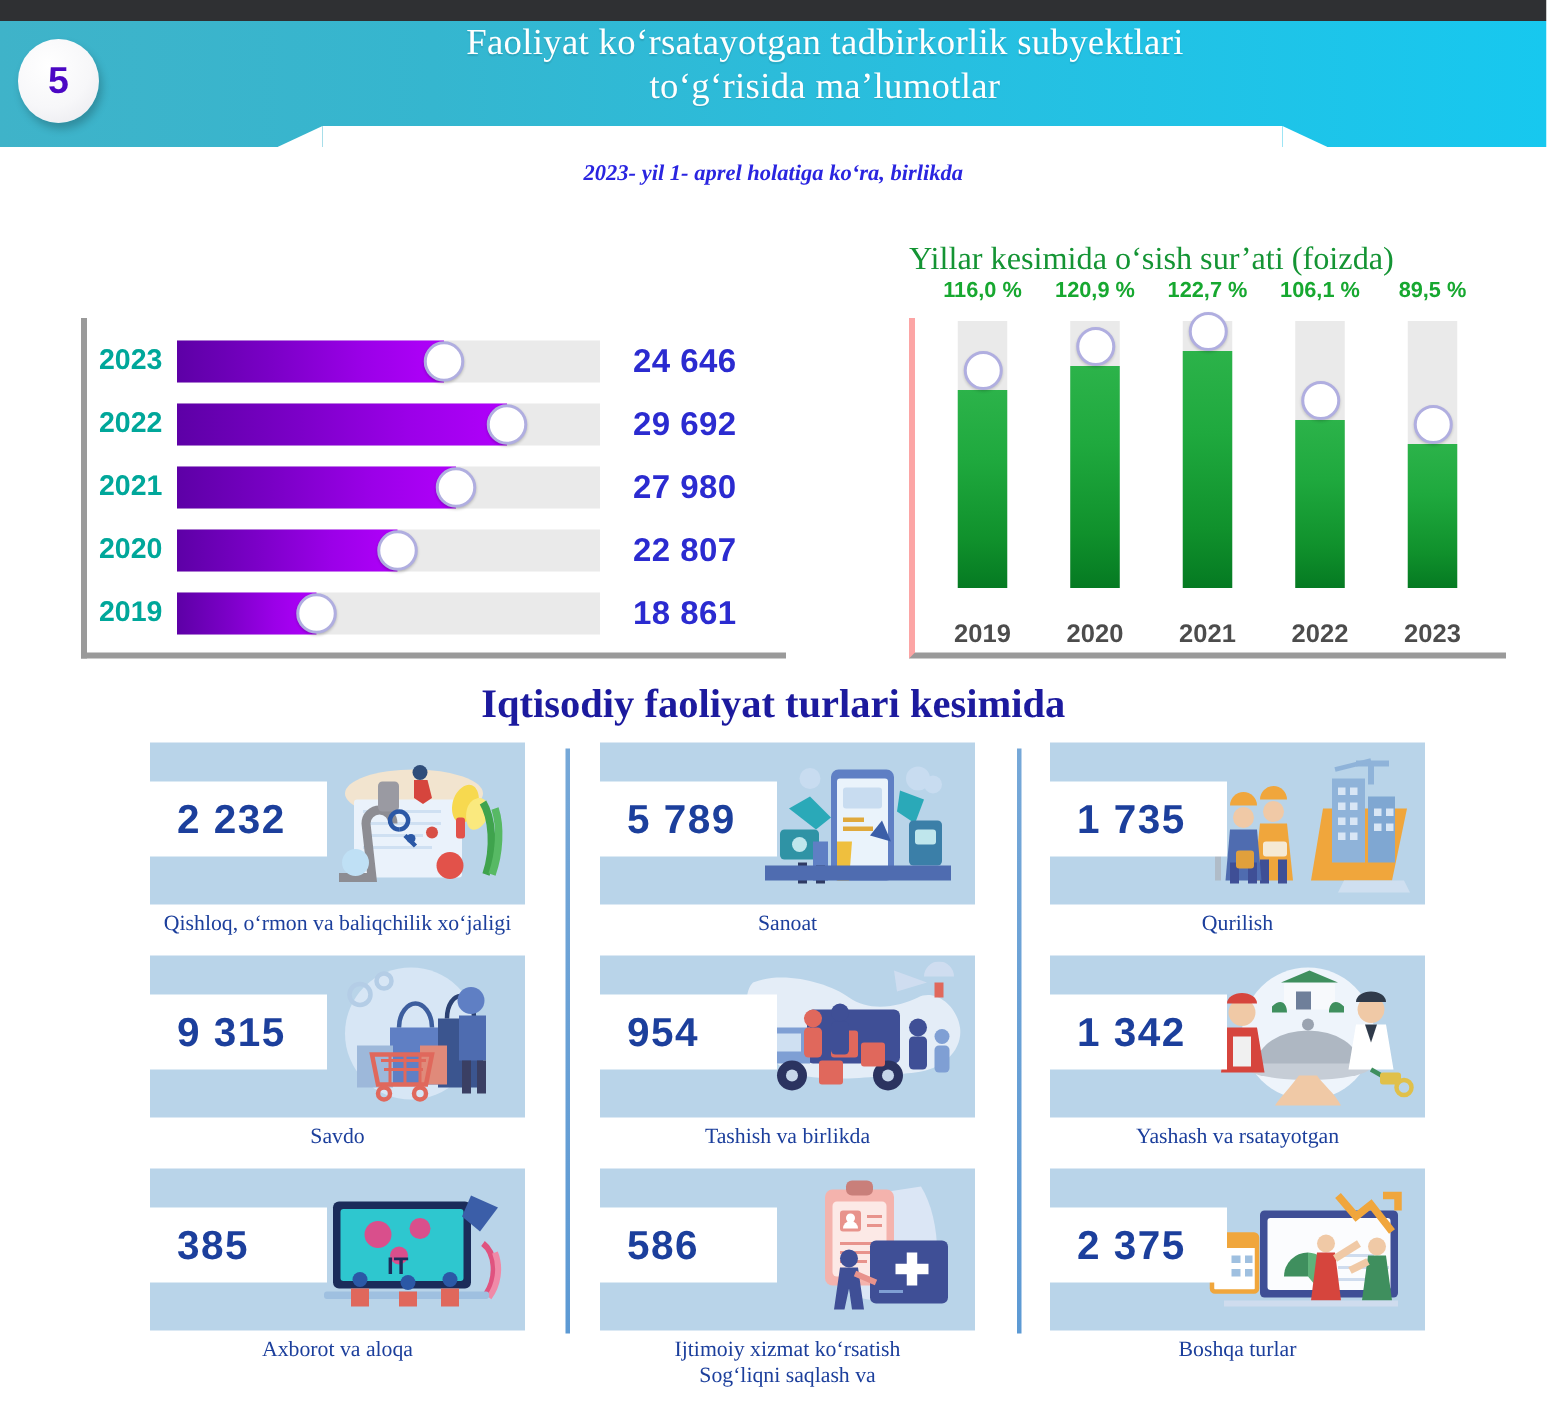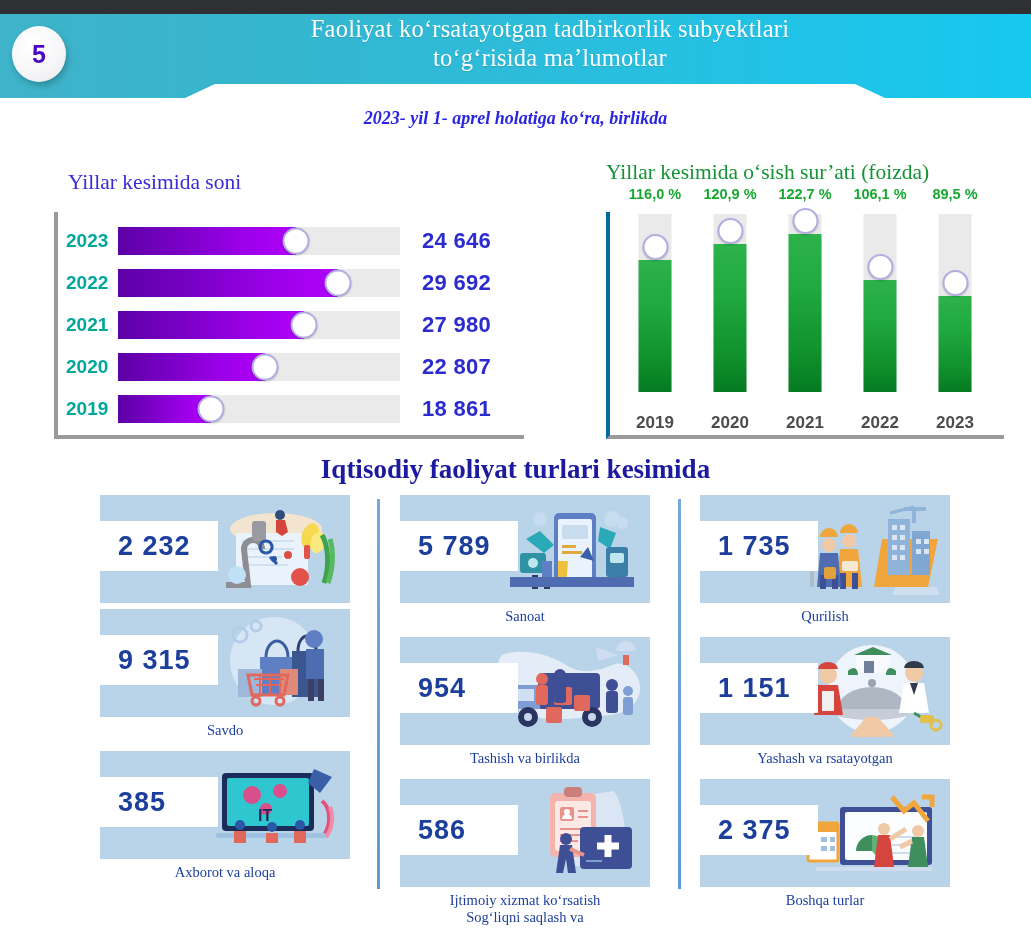--- a/index.html
+++ b/index.html
@@ -54,21 +54,21 @@
   }
   .badge-num {
     font-family: "Liberation Sans", sans-serif;
     font-weight: bold; font-size: 25px; color: #4b07c4;
   }
 
   
   .subtitle {
     position: absolute; left: 0; top: 108px; width: 1031px;
     text-align: center; color: #2a25e0;
-    font-style: italic; font-weight: bold; font-size: 18px;
+    font-style: italic; font-weight: bold; font-size: 15px;
   }
 
   
   .left-title {
     position: absolute; left: 68px; top: 170px;
     color: #3b2ad6; font-size: 21.5px;
   }
   .left-chart {
     position: absolute; left: 54px; top: 212px; width: 470px; height: 227px;
     border-left: 4px solid #9a9a9a; border-bottom: 4px solid #9a9a9a;
@@ -104,21 +104,21 @@
     text-align: center;
   }
 
   
   .right-title {
     position: absolute; left: 606px; top: 160px;
     color: #149434; font-size: 21.5px; white-space: nowrap;
   }
   .right-chart {
     position: absolute; left: 606px; top: 212px; width: 398px; height: 227px;
-    border-left: 4px solid #0369a1; border-bottom: 4px solid #9a9a9a;
+    border-left: 4px solid #fca5a5; border-bottom: 4px solid #9a9a9a;
   }
   .col-group {
     position: absolute; bottom: 0; width: 74px; height: 100%;
   }
   .col-pct {
     position: absolute; top: -26px; left: 0; width: 100%; text-align: center;
     font-family: "Liberation Sans", sans-serif;
     font-weight: bold; font-size: 14.5px; color: #17a830;
     white-space: nowrap;
   }
@@ -200,21 +200,20 @@
     <div>Faoliyat ko‘rsatayotgan tadbirkorlik subyektlari</div>
     <div>to‘g‘risida ma’lumotlar</div>
   </div>
 
   <div class="badge">
     <span class="badge-num">5</span>
   </div>
 
   <div class="subtitle">2023- yil 1- aprel holatiga ko‘ra, birlikda</div>
 
-  <div class="left-title">Yillar kesimida soni</div>
   <div class="left-chart" id="leftChart">
       <div class="bar-row" style="top: 14px;">
         <div class="bar-year">2023</div>
         <div class="bar-track">
           <div class="bar-fill" style="width: 63%;"></div>
           <div class="bar-knob" style="left: 63%;"></div>
         </div>
         <div class="bar-value">24 646</div>
       </div>
       <div class="bar-row" style="top: 56px;">
@@ -323,20 +322,21 @@
                 <circle cx="92" cy="56" r="4" fill="#d84f45"></circle>
                 <g fill="#2b58a6">
                   <circle cx="78" cy="60" r="3"></circle>
                 </g>
                 <circle cx="84" cy="16" r="5" fill="#2f4d7a"></circle>
                 <path d="M80 21h9l3 12-6 4-6-4z" fill="#d6453d"></path>
               </svg>
             </div>
             <div class="card-value">2 232</div>
           </div>
+          <div class="card-label">Qishloq, o‘rmon va baliqchilik xo‘jaligi</div>
         </div>
         <div class="card">
           <div class="card-img">
             <div class="art">
               <svg width="150" height="100" viewBox="0 0 150 100">
                 <circle cx="78" cy="48" r="44" fill="#d7e6f5"></circle>
                 <g stroke="#b4cde6" stroke-width="3" fill="none">
                   <circle cx="44" cy="22" r="7"></circle>
                   <circle cx="60" cy="13" r="5"></circle>
                 </g>
@@ -580,21 +580,21 @@
                   <path d="M108 42h20l5 30h-30z" fill="#fff"></path>
                   <path d="M114 42l4 12 4-12z" fill="#2f3a4a"></path>
                 </g>
                 <g stroke="#3f8f5e" stroke-width="3" fill="none">
                   <path d="M118 72l14 8"></path>
                 </g>
                 <rect x="124" y="74" width="14" height="8" rx="2" fill="#e0c04a"></rect>
                 <circle cx="140" cy="84" r="5" fill="none" stroke="#e0c04a" stroke-width="3"></circle>
               </svg>
             </div>
-            <div class="card-value">1 151</div>
+            <div class="card-value">1 342</div>
           </div>
           <div class="card-label">Yashash va rsatayotgan</div>
         </div>
         <div class="card">
           <div class="card-img">
             <div class="art">
               <svg width="150" height="100" viewBox="0 0 150 100">
                 <rect x="44" y="24" width="92" height="58" rx="3" fill="#3f4f96"></rect>
                 <rect x="49" y="29" width="82" height="48" rx="2" fill="#fbfcfe"></rect>
                 <path d="M60 68a16 16 0 0 1 16-16v16z" fill="#3f8f5e"></path>

